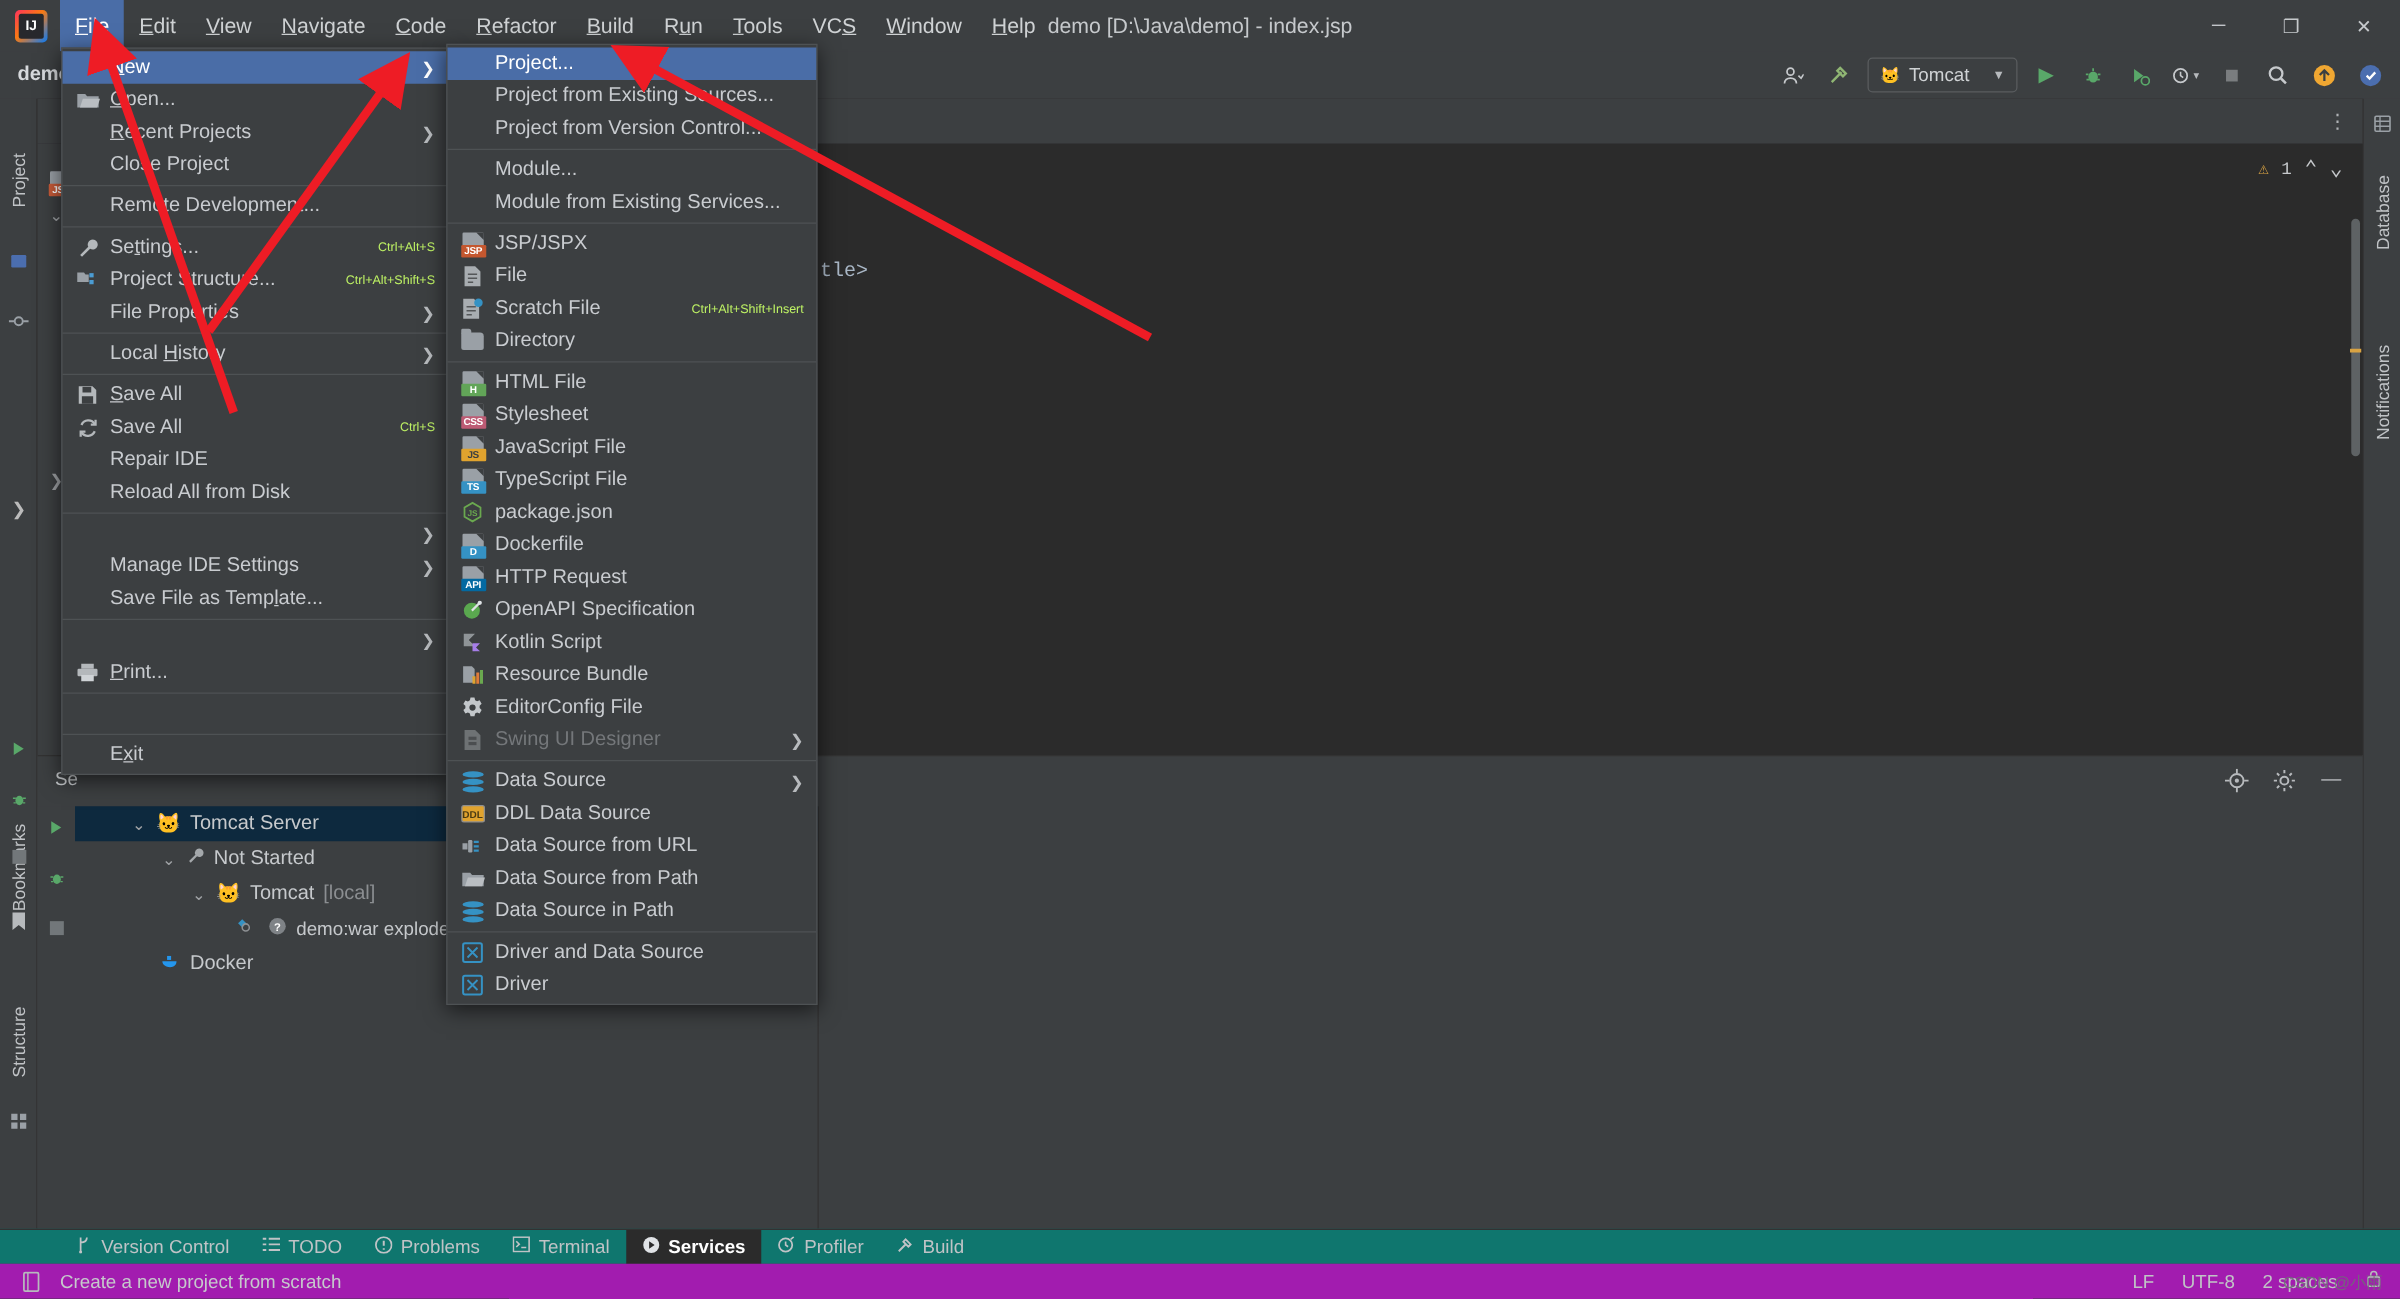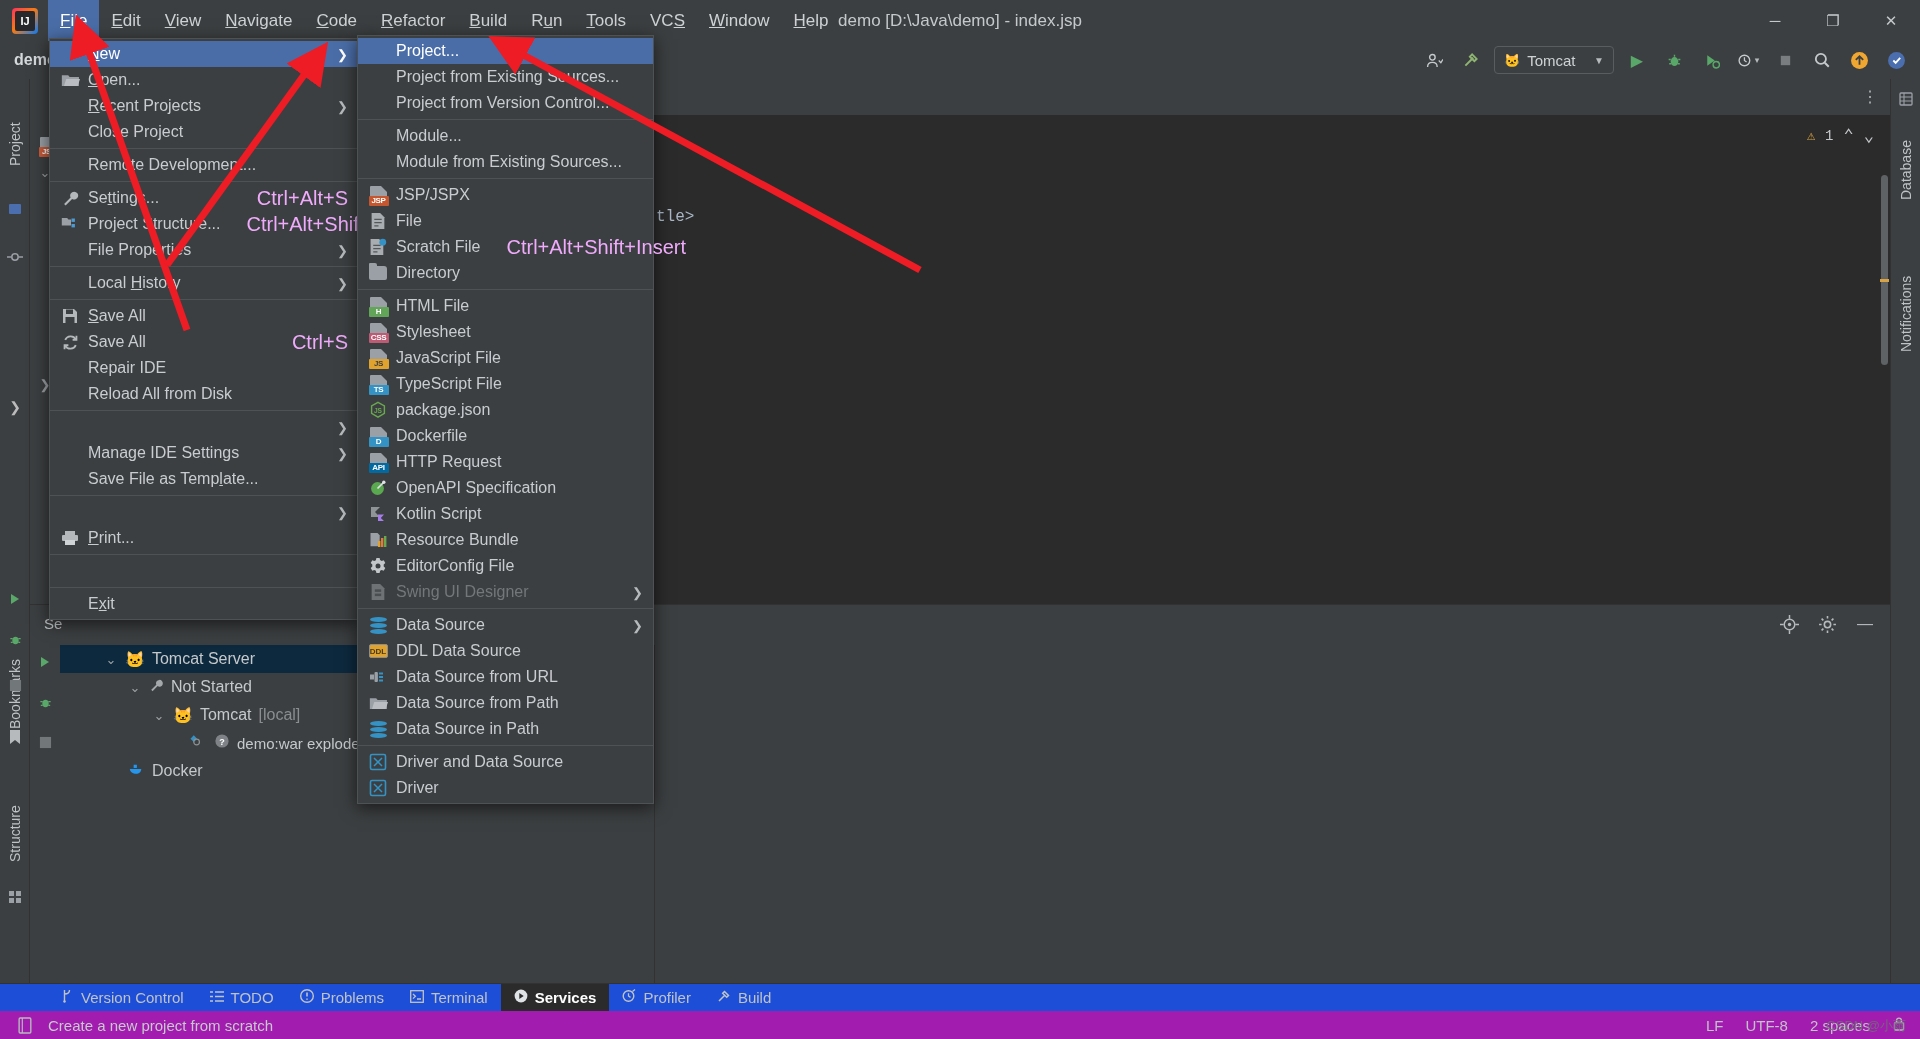--- a/index.html
+++ b/index.html
@@ -149,21 +149,21 @@
   .chev { font-size: 13px; color: #9ea1a4; width: 14px; text-align: center; }
   .svc-right {
     position: absolute; left: 625px; top: 40px; right: 0; bottom: 0;
     display: flex; align-items: center; justify-content: center;
     color: #787b7e; font-size: 16px;
   }
 
   
   .bottombar {
     position: absolute; left: 0; bottom: 28px; width: 1920px; height: 28px;
-    background: #1d4ed8; border-top: 1px solid #323232;
+    background: #0f766e; border-top: 1px solid #323232;
     display: flex; align-items: center; padding-left: 48px; gap: 0;
   }
   .bb-item {
     display: flex; align-items: center; gap: 7px; height: 28px; padding: 0 13px;
     font-size: 15px; color: #c0c3c6; white-space: nowrap;
   }
   .bb-item.active { background: #2b2b2b; color: #fff; font-weight: bold; }
   .statusbar {
     position: absolute; left: 0; bottom: 0; width: 1920px; height: 28px;
     background: #a21caf; display: flex; align-items: center;
@@ -186,21 +186,21 @@
   }
   #file-menu { left: 49px; top: 38px; width: 310px; }
   #new-submenu { left: 357px; top: 35px; width: 297px; }
   .mrow {
     position: relative; display: flex; align-items: center; height: 26px;
     padding-left: 38px; padding-right: 10px; font-size: 16px; color: #c9ccd0;
     white-space: nowrap;
   }
   .mrow.sel { background: #4a6da7; color: #ffffff; }
   .mrow.disabled { color: #74777a; }
-  .mrow .mshort { margin-left: auto; padding-left: 26px; font-size: 20px; color: #f0abfc; }
+  .mrow .mshort { margin-left: auto; padding-left: 26px; font-size: 10px; color: #bef264; }
   .mrow .arrow { margin-left: auto; padding-left: 16px; font-size: 13px; color: #b7babd; }
   .mrow.sel .arrow { color: #fff; }
   .mrow u { text-decoration: underline; }
   .msep { height: 1px; background: #4e5254; margin: 3px 0; }
   .micon {
     position: absolute; left: 10px; top: 50%; transform: translateY(-50%);
     width: 20px; height: 20px; display: flex; align-items: center; justify-content: center;
     font-size: 14px;
   }
 
@@ -731,21 +731,21 @@
       <span>Project from Existing Sources...</span>
     </div>
     <div class="mrow">
       <span>Project from Version Control...</span>
     </div>
     <div class="msep"></div>
     <div class="mrow">
       <span>Module...</span>
     </div>
     <div class="mrow">
-      <span>Module from Existing Sources...</span>
+      <span>Module from Existing Services...</span>
     </div>
     <div class="msep"></div>
     <div class="mrow">
       <span class="micon">
         <span class="fico">
             <span class="tag" style="background:#c4572f">JSP</span>
           </span>
       </span>
       <span>JSP/JSPX</span>
     </div>

